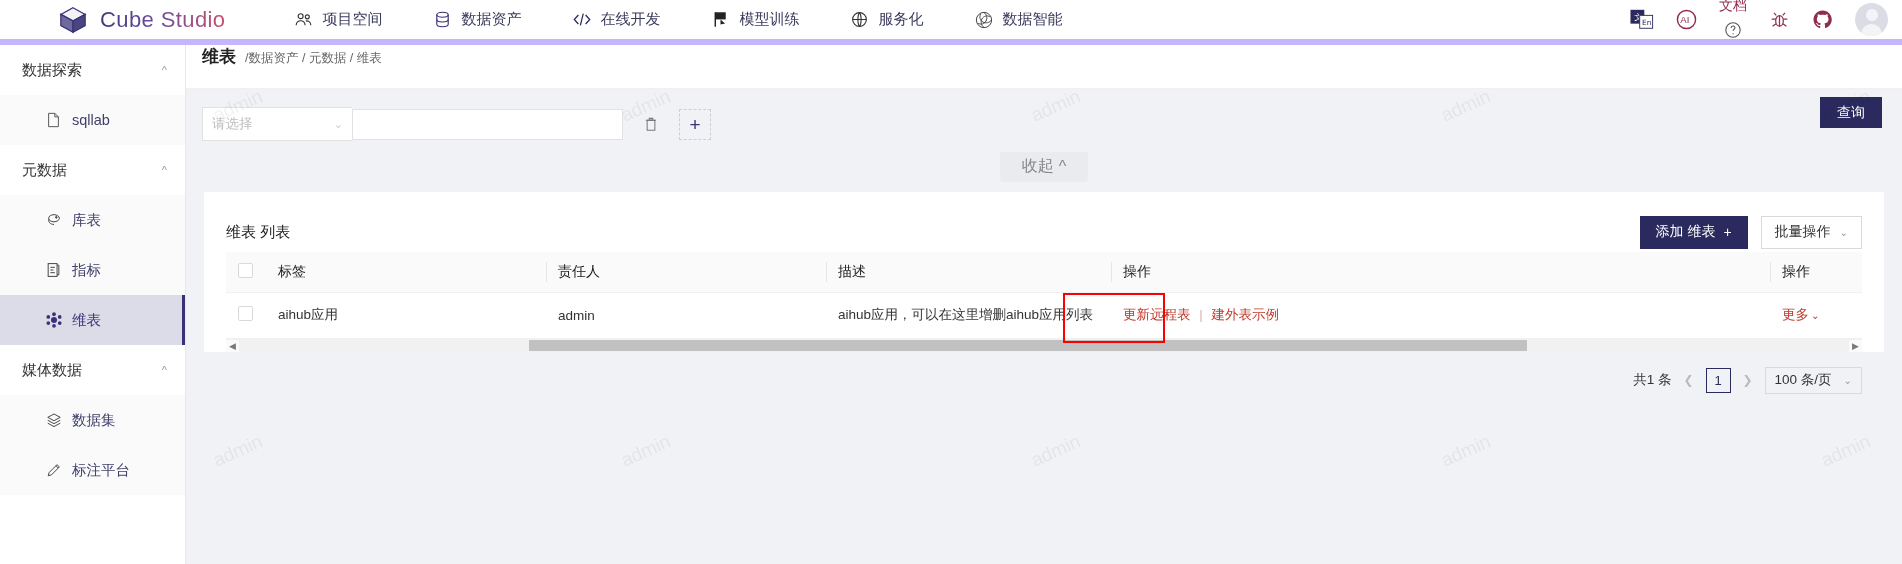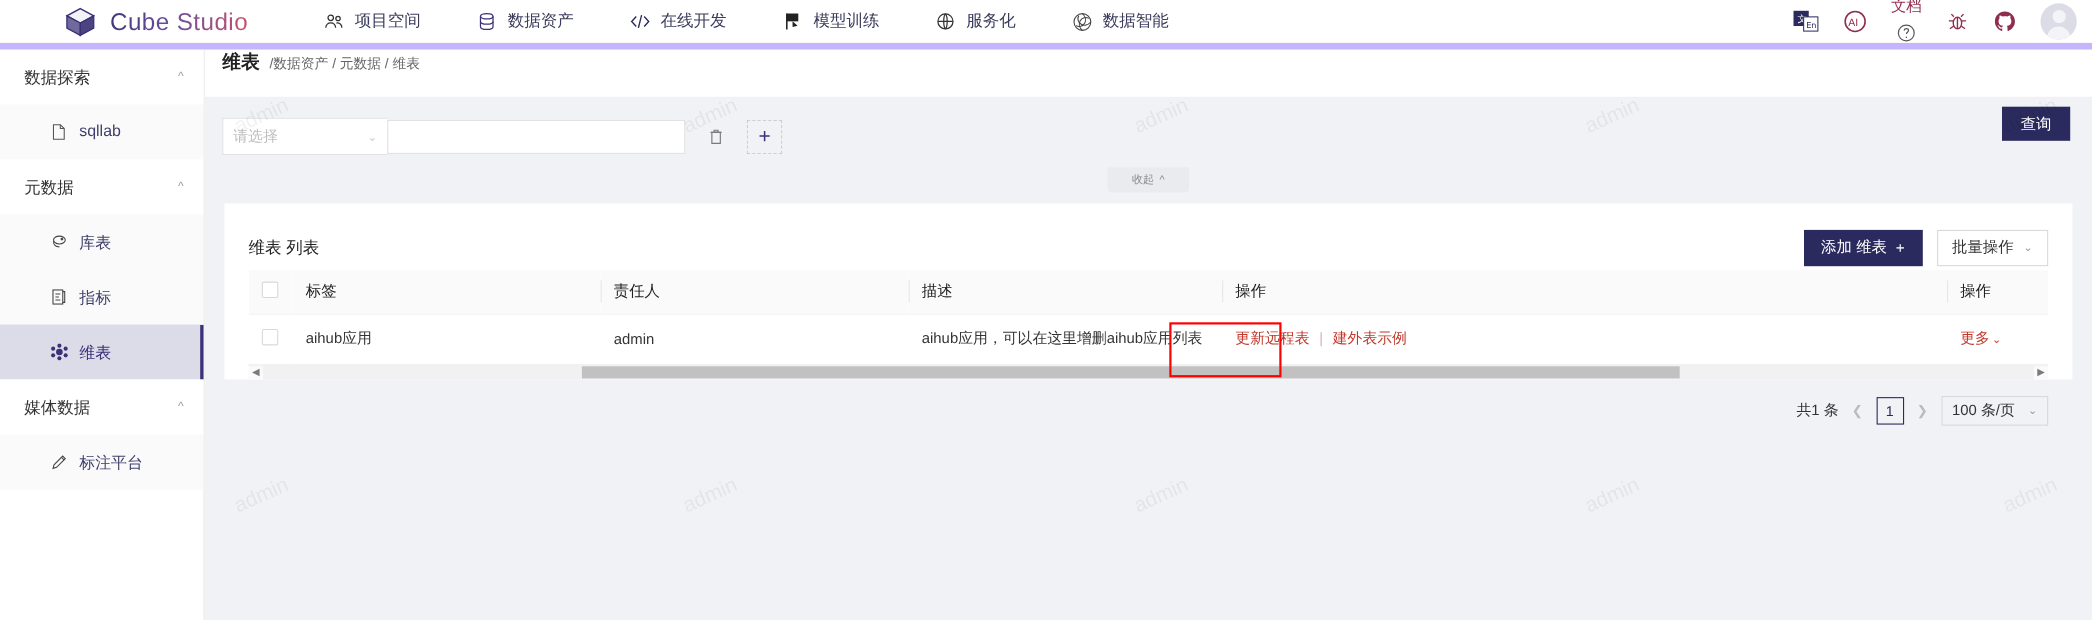--- a/index.html
+++ b/index.html
@@ -126,21 +126,21 @@
   .query-btn {
     position: absolute; right: 20px; top: 8px;
     width: 62px; height: 31px; background: #2b2a5e; color: #fff;
     font-size: 14px; display: flex; align-items: center; justify-content: center;
     cursor: pointer;
   }
   .collapse-wrap {
     display: flex; justify-content: center; margin-top: 11px;
   }
   .collapse-btn {
-    background: #e9ebef; color: #888; font-size: 10px;
+    background: #e9ebef; color: #888; font-size: 16px;
     padding: 4px 22px 5px; border-radius: 0 0 4px 4px; cursor: pointer;
     display: flex; align-items: center; gap: 5px;
   }
 
   
   .table-card {
     margin: 10px 18px 0 18px; background: #fff; padding: 20px 22px 0 22px;
     position: relative; z-index: 6;
   }
   .card-head { display: flex; align-items: center; height: 40px; }
@@ -392,20 +392,30 @@
           <circle cx="2.6" cy="12.4" r="2.1" fill="#3b3179"></circle>
           <circle cx="15.4" cy="12.4" r="2.1" fill="#3b3179"></circle>
         </svg>
       </span>
       <span>维表</span>
     </div>
 
     <div class="side-group">
       <span>媒体数据</span>
       <span class="caret">^</span>
+    </div>
+    <div class="side-item">
+      <span class="ic">
+        <svg width="16" height="16" viewBox="0 0 18 18" fill="none" stroke="#444" stroke-width="1.1">
+          <path d="M9 2.2L16 6 9 9.8 2 6z"></path>
+            <path d="M2 9.3l7 3.8 7-3.8"></path>
+            <path d="M2 12.6l7 3.8 7-3.8"></path>
+        </svg>
+      </span>
+      <span>数据集</span>
     </div>
     <div class="side-item">
       <span class="ic">
         <svg width="16" height="16" viewBox="0 0 18 18" fill="none" stroke="#444" stroke-width="1.1">
           <path d="M2.5 15.5l1-3.6L12.4 3l2.6 2.6-8.9 8.9z"></path>
             <path d="M11.2 4.2l2.6 2.6"></path>
         </svg>
       </span>
       <span>标注平台</span>
     </div>

